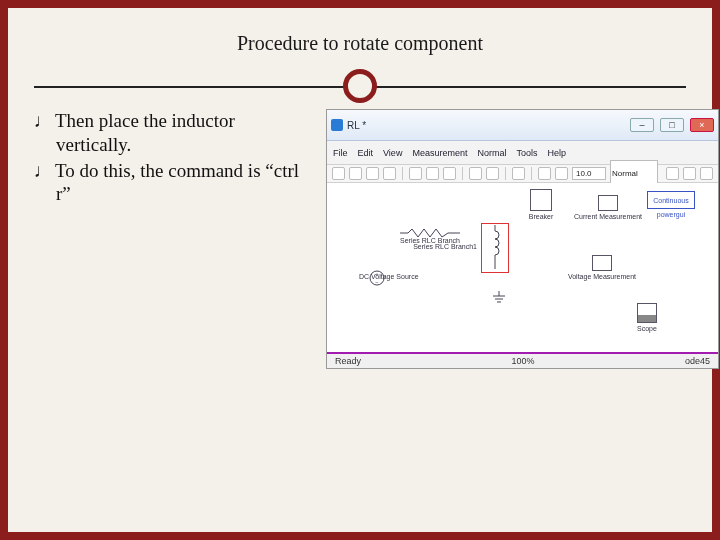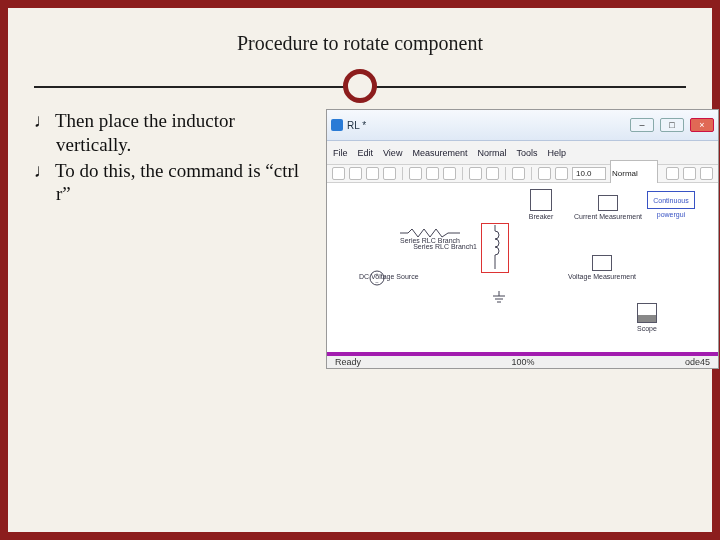--- a/index.html
+++ b/index.html
@@ -122,21 +122,21 @@
   }
   .blk.blue .box { border-color: #3853c4; color:#3853c4; }
   .blk .lbl { white-space: nowrap; font-size: 7px; }
   .rlc-sel {
     position:absolute;
     border: 1.5px solid #d33;
   }
   .statusbar {
     height: 16px;
     background: #f0f0f0;
-    border-top: 4px solid #a21caf;
+    border-top: 2px solid #a21caf;
     display:flex; align-items:center; padding:0 8px;
     font-size:9px; color:#333;
     gap: 40px;
   }
   .statusbar .spacer { flex:1; }
 </style>
 </head>
 <body>
 
 <div class="slide">

